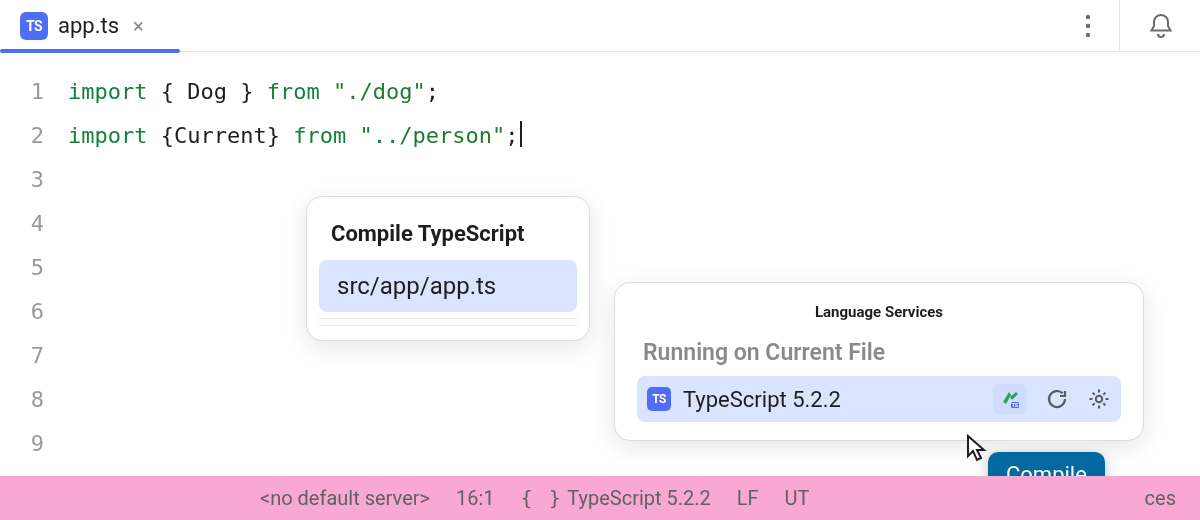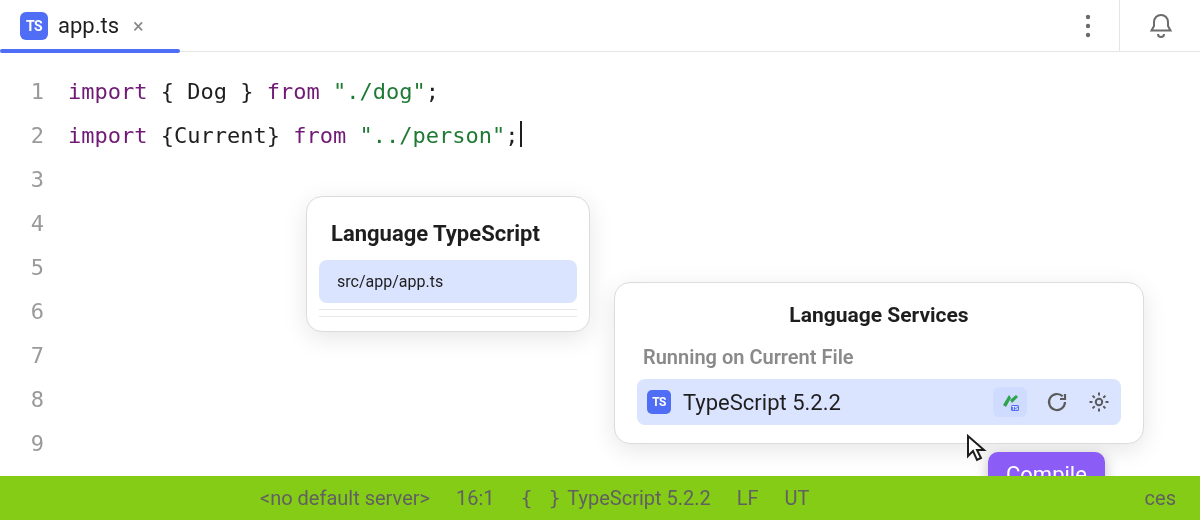--- a/index.html
+++ b/index.html
@@ -89,21 +89,21 @@
     .gutter {
       width: 68px;
       text-align: right;
       color: #9a9a9a;
       padding-right: 24px;
       user-select: none;
     }
     .gutter div { height: 44px; }
     .code { flex: 1; }
     .code-line { height: 44px; white-space: pre; }
-    .tok-kw { color: #701a75; }
+    .tok-kw { color: #15803d; }
     .tok-pn { color: #1e1e1e; }
     .tok-id { color: #1e1e1e; }
     .tok-str { color: #1f7a35; }
     .caret {
       display: inline-block;
       width: 2px; height: 26px;
       background: #1e1e1e;
       vertical-align: -4px;
       margin-left: 2px;
     }
@@ -117,21 +117,21 @@
       border-radius: 16px;
       box-shadow: 0 6px 24px rgba(0,0,0,0.10);
       padding: 18px 0 8px 0;
     }
     .popup-compile-title {
       font-size: 22px;
       font-weight: 700;
       padding: 6px 24px 14px 24px;
     }
     .popup-compile-item {
-      font-size: 16px;
+      font-size: 24px;
       padding: 12px 18px;
       margin: 0 12px;
       border-radius: 8px;
       cursor: pointer;
     }
     .popup-compile-item.selected {
       background: #dbe4ff;
     }
     .popup-compile-sep {
       height: 1px;
@@ -143,27 +143,27 @@
       position: absolute;
       left: 614px; top: 282px;
       width: 530px;
       background: #fff;
       border: 1px solid #dcdcdc;
       border-radius: 16px;
       box-shadow: 0 6px 24px rgba(0,0,0,0.10);
       padding: 20px 22px 18px 22px;
     }
     .popup-lang-title {
-      font-size: 21px;
+      font-size: 15px;
       font-weight: 700;
       text-align: center;
       margin-bottom: 18px;
     }
     .popup-lang-sub {
-      font-size: 20px;
+      font-size: 23px;
       color: #8a8a8a;
       font-weight: 600;
       margin-bottom: 10px;
       padding-left: 6px;
     }
     .lang-row {
       display: flex;
       align-items: center;
       background: #dbe4ff;
       border-radius: 8px;
@@ -190,40 +190,40 @@
     
     .cursor-pointer {
       position: absolute;
       left: 963px; top: 434px;
       pointer-events: none;
     }
     
     .tooltip {
       position: absolute;
       left: 988px; top: 452px;
-      background: #8b5cf6;
+      background: #0369a1;
       color: #fff;
       font-size: 22px;
       padding: 10px 18px;
       border-radius: 10px;
       box-shadow: 0 4px 14px rgba(0,0,0,0.25);
       text-align: right;
     }
     
     .statusbar {
       position: absolute;
       left: 0; right: 0; bottom: 0;
       height: 44px;
       display: flex;
       align-items: center;
       gap: 26px;
       padding: 0 24px 0 260px;
       font-size: 20px;
       color: #616161;
-      background: #84cc16;
+      background: #f9a8d4;
     }
     .statusbar .seg { white-space: nowrap; }
     .curly {
       font-family: "SF Mono", ui-monospace, monospace;
       letter-spacing: 2px;
     }
   </style>
 </head>
 <body>
 
@@ -265,21 +265,21 @@
     <div>9</div>
     <div>10</div>
   </div>
   <div class="code">
     <div class="code-line"><span class="tok-kw">import</span><span class="tok-pn"> { </span><span class="tok-id">Dog</span><span class="tok-pn"> } </span><span class="tok-kw">from</span><span> </span><span class="tok-str">"./dog"</span><span class="tok-pn">;</span></div>
     <div class="code-line"><span class="tok-kw">import</span><span class="tok-pn"> {</span><span class="tok-id">Current</span><span class="tok-pn">} </span><span class="tok-kw">from</span><span> </span><span class="tok-str">"../person"</span><span class="tok-pn">;</span><span class="caret"></span></div>
   </div>
 </div>
 
 <div class="popup-compile">
-  <div class="popup-compile-title">Language TypeScript</div>
+  <div class="popup-compile-title">Compile TypeScript</div>
   <div class="popup-compile-item selected">src/app/app.ts</div>
   <div class="popup-compile-sep"></div>
   <div class="popup-compile-sep"></div>
 </div>
 
 <div class="popup-lang">
   <div class="popup-lang-title">Language Services</div>
   <div class="popup-lang-sub">Running on Current File</div>
   <div class="lang-row">
     <span class="ts-badge ts-badge-small">TS</span>

